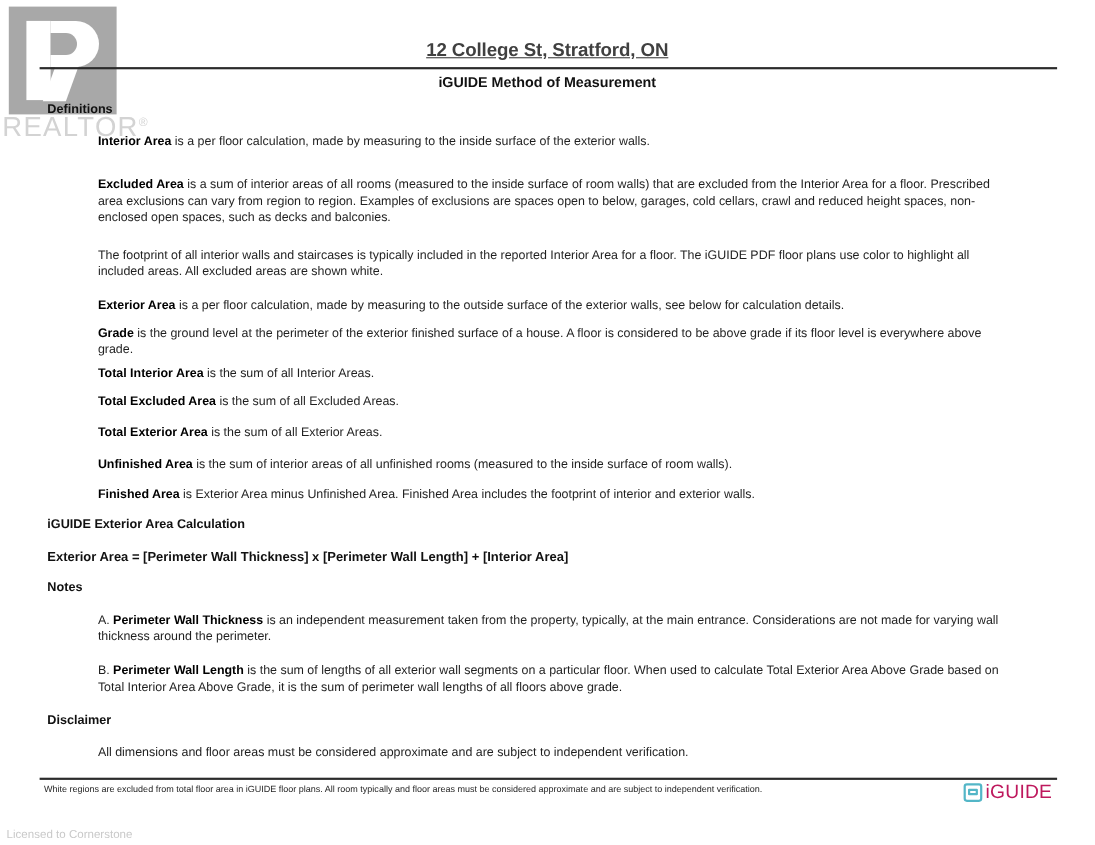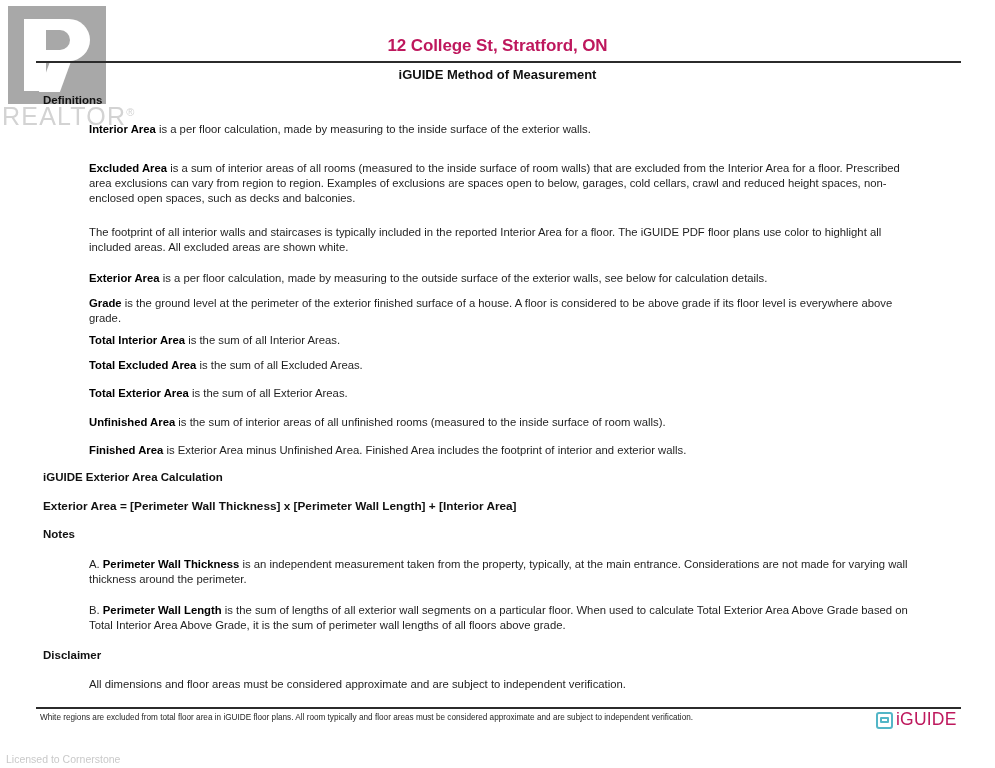--- a/index.html
+++ b/index.html
@@ -89,21 +89,22 @@
   
   #doc-title {
     position: absolute;
     left: 0;
     top: 36px;
     width: 995px;
     text-align: center;
     font-size: 17px;
     font-weight: bold;
     letter-spacing: -0.1px;
-    color: #be185d;
+    color: #404040;
+    text-decoration: underline;
   }
   #header-rule {
     position: absolute;
     left: 36px;
     top: 61px;
     width: 925px;
     height: 2px;
     background: #2b2b2b;
   }
   #doc-subtitle {

